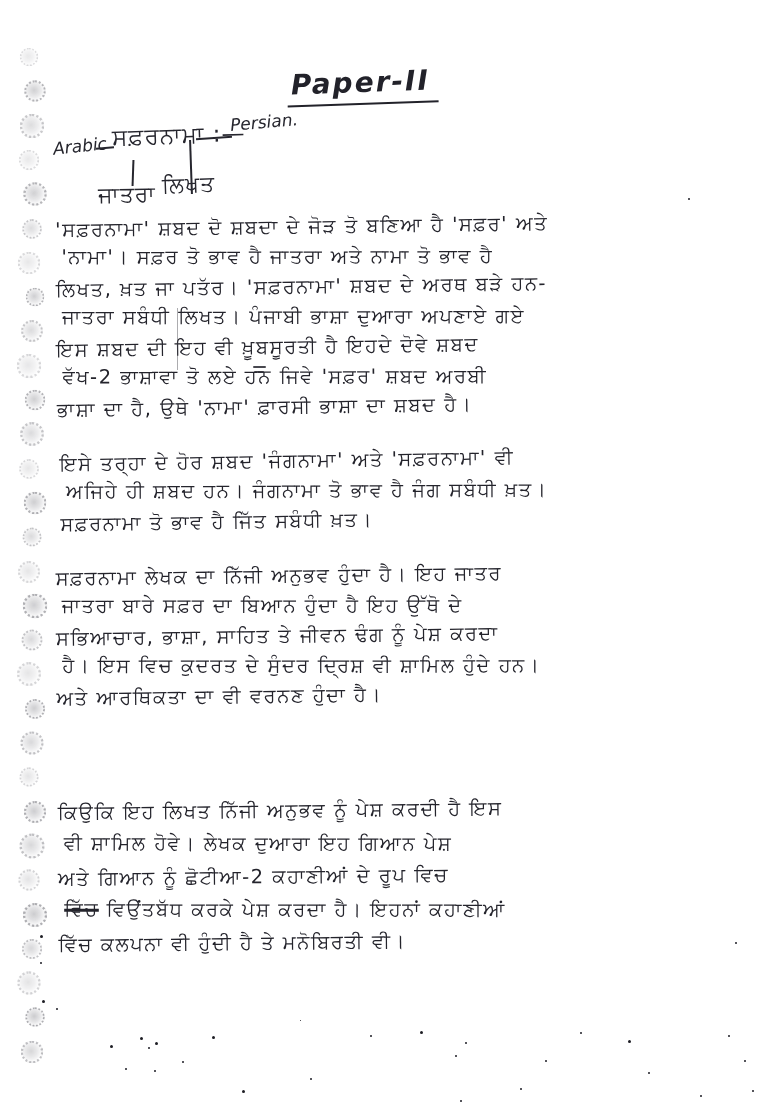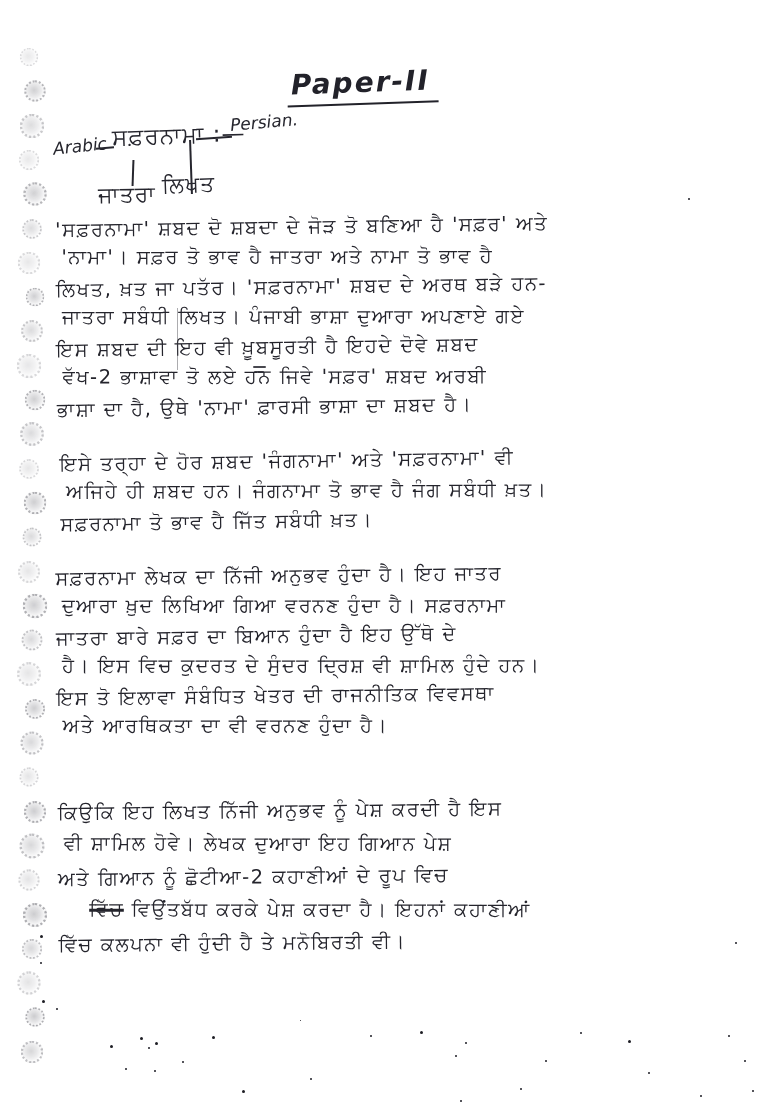--- a/index.html
+++ b/index.html
@@ -67,21 +67,21 @@
   .p2{left:60px;top:446px;transform:rotate(-.6deg);}
   .p3{left:56px;top:561px;transform:rotate(-.4deg);}
   .p4{left:58px;top:794px;transform:rotate(-.3deg);}
   .hw-line{
     font-size:19.5px;line-height:30px;letter-spacing:1.5px;
     white-space:nowrap;
   }
   .p4 .hw-line{line-height:33px;}
   .hw-line:nth-child(even){transform:rotate(.35deg);margin-left:6px;}
   .hw-line:nth-child(odd){transform:rotate(-.3deg);}
-  .struck{text-decoration:line-through;text-decoration-thickness:2.5px;margin-left:25px;}
+  .struck{text-decoration:line-through;text-decoration-thickness:2.5px;}
   
   .crease{position:absolute;left:177px;top:308px;width:1px;height:62px;
     background:rgba(70,70,78,.45);}
   .mark{position:absolute;background:rgba(40,40,48,.85);border-radius:1px;}
   .speck{position:absolute;background:#1d1d24;border-radius:50%;}
 </style>
 </head>
 <body>
 
 <div class="page">
@@ -140,24 +140,23 @@
       <div class="hw-line">ਵੱਖ-2 ਭਾਸ਼ਾਵਾ ਤੋ ਲਏ ਹਨ ਜਿਵੇ 'ਸਫ਼ਰ' ਸ਼ਬਦ ਅਰਬੀ</div>
       <div class="hw-line">ਭਾਸ਼ਾ ਦਾ ਹੈ, ਉਥੇ 'ਨਾਮਾ' ਫ਼ਾਰਸੀ ਭਾਸ਼ਾ ਦਾ ਸ਼ਬਦ ਹੈ।</div>
     </div>
   <div class="para p2">
       <div class="hw-line">ਇਸੇ ਤਰ੍ਹਾ ਦੇ ਹੋਰ ਸ਼ਬਦ 'ਜੰਗਨਾਮਾ' ਅਤੇ 'ਸਫ਼ਰਨਾਮਾ' ਵੀ</div>
       <div class="hw-line">ਅਜਿਹੇ ਹੀ ਸ਼ਬਦ ਹਨ। ਜੰਗਨਾਮਾ ਤੋ ਭਾਵ ਹੈ ਜੰਗ ਸਬੰਧੀ ਖ਼ਤ।</div>
       <div class="hw-line">ਸਫ਼ਰਨਾਮਾ ਤੋ ਭਾਵ ਹੈ ਜਿੱਤ ਸਬੰਧੀ ਖ਼ਤ।</div>
     </div>
   <div class="para p3">
       <div class="hw-line">ਸਫ਼ਰਨਾਮਾ ਲੇਖਕ ਦਾ ਨਿੱਜੀ ਅਨੁਭਵ ਹੁੰਦਾ ਹੈ। ਇਹ ਜਾਤਰ</div>
-      <div class="hw-line">ਦੁਆਰਾ ਖ਼ੁਦ ਲਿਖਿਆ ਗਿਆ ਵਰਨਣ ਹੁੰਦਾ ਹੈ। ਸਫ਼ਰਨਾਮਾ</div>
       <div class="hw-line">ਜਾਤਰਾ ਬਾਰੇ ਸਫ਼ਰ ਦਾ ਬਿਆਨ ਹੁੰਦਾ ਹੈ ਇਹ ਉੱਥੋ ਦੇ</div>
+      <div class="hw-line">ਸਭਿਆਚਾਰ, ਭਾਸ਼ਾ, ਸਾਹਿਤ ਤੇ ਜੀਵਨ ਢੰਗ ਨੂੰ ਪੇਸ਼ ਕਰਦਾ</div>
       <div class="hw-line">ਹੈ। ਇਸ ਵਿਚ ਕੁਦਰਤ ਦੇ ਸੁੰਦਰ ਦ੍ਰਿਸ਼ ਵੀ ਸ਼ਾਮਿਲ ਹੁੰਦੇ ਹਨ।</div>
-      <div class="hw-line">ਇਸ ਤੋ ਇਲਾਵਾ ਸੰਬੰਧਿਤ ਖੇਤਰ ਦੀ ਰਾਜਨੀਤਿਕ ਵਿਵਸਥਾ</div>
       <div class="hw-line">ਅਤੇ ਆਰਥਿਕਤਾ ਦਾ ਵੀ ਵਰਨਣ ਹੁੰਦਾ ਹੈ।</div>
     </div>
   <div class="para p4">
       <div class="hw-line">ਕਿਉਕਿ ਇਹ ਲਿਖਤ ਨਿੱਜੀ ਅਨੁਭਵ ਨੂੰ ਪੇਸ਼ ਕਰਦੀ ਹੈ ਇਸ</div>
       <div class="hw-line">ਵੀ ਸ਼ਾਮਿਲ ਹੋਵੇ। ਲੇਖਕ ਦੁਆਰਾ ਇਹ ਗਿਆਨ ਪੇਸ਼</div>
       <div class="hw-line">ਅਤੇ ਗਿਆਨ ਨੂੰ ਛੋਟੀਆ-2 ਕਹਾਣੀਆਂ ਦੇ ਰੂਪ ਵਿਚ</div>
       <div class="hw-line"><span class="struck">ਵਿੱਚ</span> ਵਿਉਂਤਬੱਧ ਕਰਕੇ ਪੇਸ਼ ਕਰਦਾ ਹੈ। ਇਹਨਾਂ ਕਹਾਣੀਆਂ</div>
       <div class="hw-line">ਵਿੱਚ ਕਲਪਨਾ ਵੀ ਹੁੰਦੀ ਹੈ ਤੇ ਮਨੋਬਿਰਤੀ ਵੀ।</div>
     </div>
 

